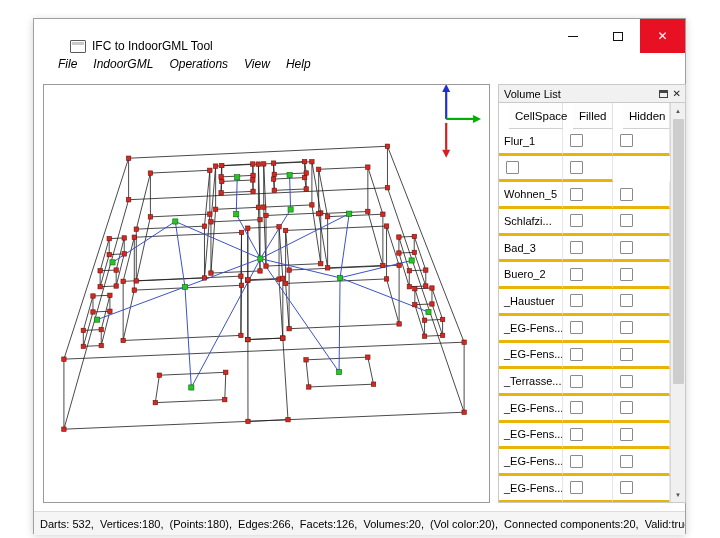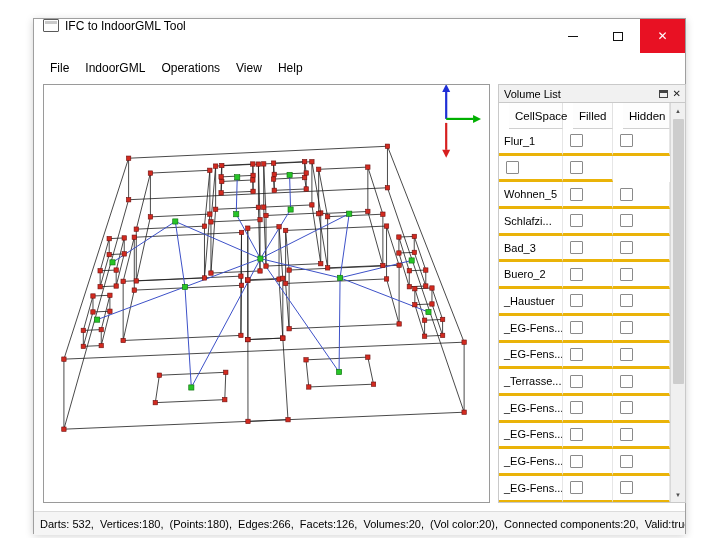--- a/index.html
+++ b/index.html
@@ -3,32 +3,32 @@
 <meta charset="utf-8">
 <style>
   * { box-sizing: border-box; margin: 0; padding: 0; }
   html,body { width: 720px; height: 538px; background: #ffffff; font-family: "Liberation Sans", sans-serif; overflow: hidden; }
   .page { position: relative; width: 720px; height: 538px; background: #fff; }
 
   .window { position: absolute; left: 33px; top: 18px; width: 653px; height: 516px;
             background: #ffffff; border: 1px solid #9f9f9f; box-shadow: 0 2px 8px rgba(0,0,0,.18); display: flex; flex-direction: column; }
 
   
-  .titlebar { height: 34px; flex: none; display: flex; align-items: flex-start; background: #ffffff; position: relative; }
+  .titlebar { height: 34px; flex: none; display: flex; align-items: flex-end; background: #ffffff; position: relative; padding-left: 27px; }
   .app-icon { width: 16px; height: 13px; margin: 0 6px 0 9px; border: 1px solid #5a5a5a; border-radius: 1px; position: relative; background: #fdfdfd; }
   .app-icon::before { content:""; position:absolute; left:1px; top:1px; right:1px; height:3px; background:#c9c9c9; }
   .title { font-size: 12px; color: #000; }
   .win-controls { position: absolute; right: 0; top: 0; height: 34px; display: flex; }
   .wbtn { width: 45px; height: 34px; display: flex; align-items: center; justify-content: center; font-size: 12px; color: #111; }
   .glyph-min { width: 10px; height: 1px; background: #111; display: inline-block; }
   .glyph-max { width: 10px; height: 9px; border: 1px solid #111; display: inline-block; }
   .wbtn.close { background: #e81123; color: #fff; font-size: 12px; }
 
   
-  .menubar { height: 26px; flex: none; display: flex; align-items: flex-end; padding-left: 8px; background: #ffffff; }
+  .menubar { height: 26px; flex: none; display: flex; align-items: flex-start; padding-left: 16px; background: #ffffff; font-style: italic; }
   .menu-item { font-size: 12px; color: #000; padding: 4px 8px; }
 
   
   .content { flex: 1; display: flex; padding: 5px 0 8px 9px; }
   .viewport { width: 447px; height: 419px; flex: none; background: #ffffff; border: 1px solid #9a9a9a; }
   .viewport svg { display: block; width: 100%; height: 100%; }
   .splitter { width: 8px; flex: none; }
 
   
   .dock { width: 188px; flex: none; height: 419px; display: flex; flex-direction: column; }

